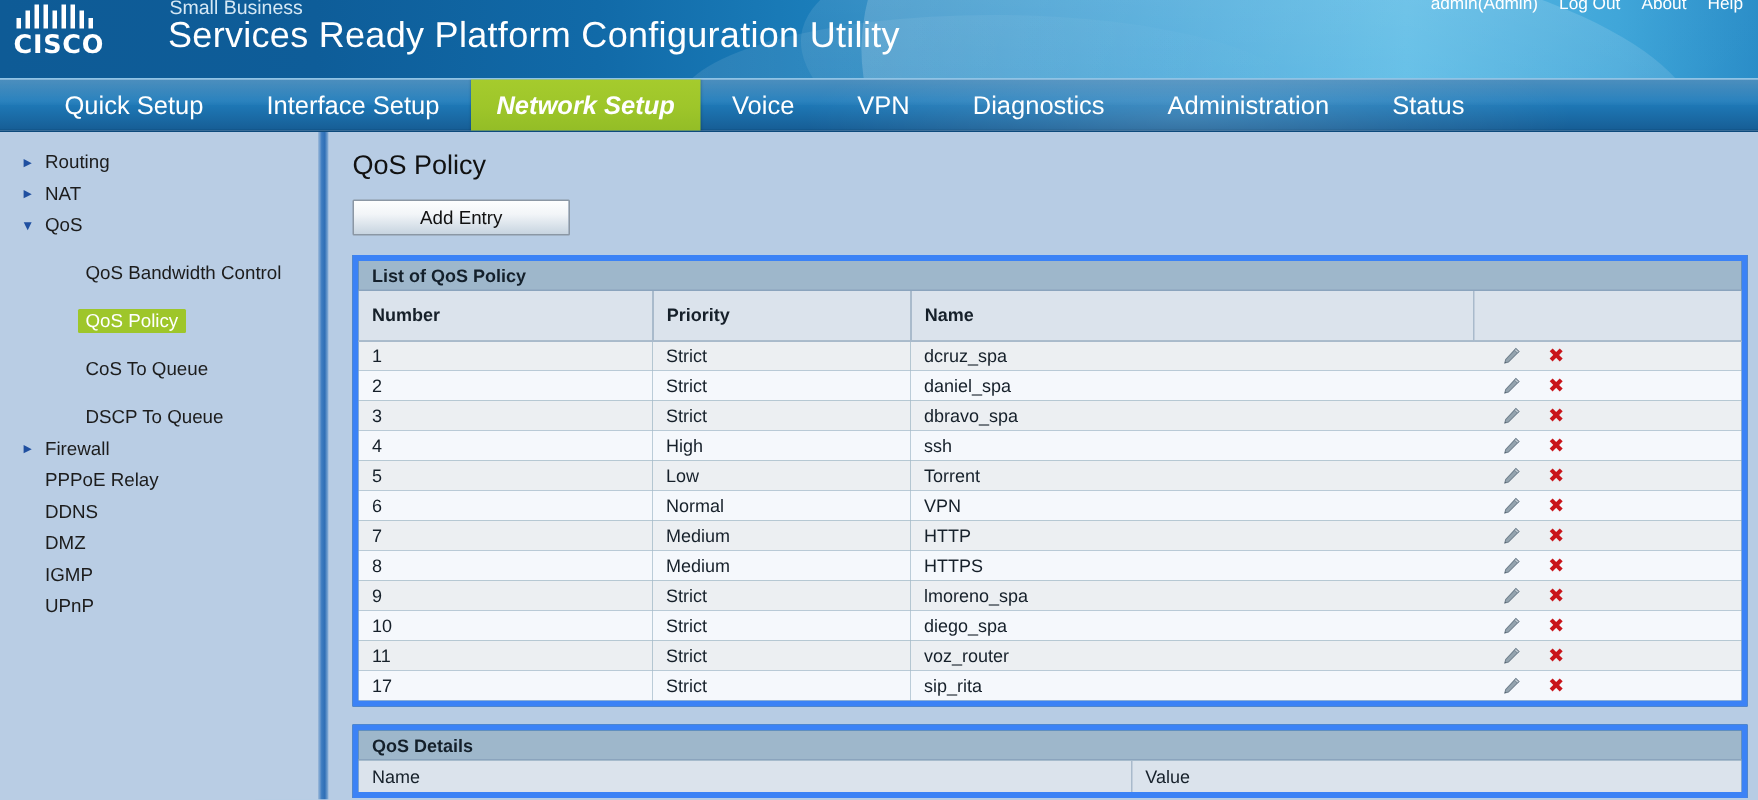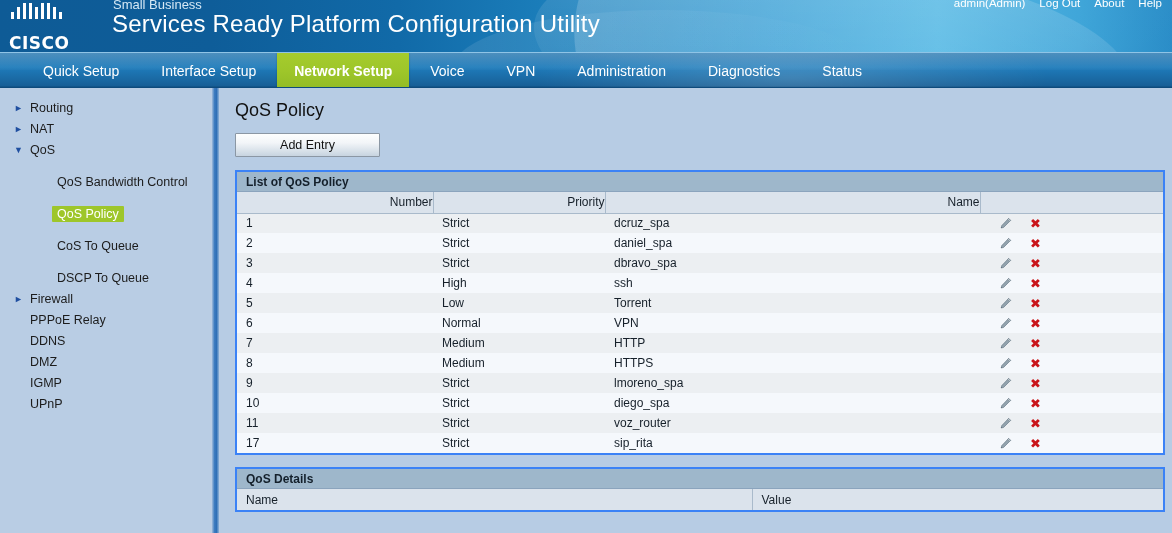--- a/index.html
+++ b/index.html
@@ -67,21 +67,21 @@
   .logo-bars i { display: block; width: 3px; background: #ffffff; }
   .logo-bars i.b1 { height: 7px; }
   .logo-bars i.b2 { height: 12px; }
   .logo-bars i.b3 { height: 16px; }
   .logo-word {
     font-family: "DejaVu Sans", sans-serif;
     color: #ffffff;
     font-size: 17px;
     font-weight: bold;
     letter-spacing: 0.5px;
-    margin-top: 14px;
+    margin-top: 1px;
     padding-left: 1px;
   }
 
   .brand-small {
     position: absolute;
     left: 113px; top: -3px;
     color: #d5e8f5;
     font-size: 13px;
   }
   .brand-main {
@@ -134,33 +134,34 @@
   .tabs {
     position: relative;
     display: flex;
     align-items: center;
     height: 36px;
     padding-left: 22px;
     gap: 0;
   }
   .tab {
     color: #ffffff;
-    font-size: 14px;
+    font-size: 17px;
     padding: 5px 21px;
     white-space: nowrap;
     cursor: pointer;
     line-height: 16px;
   }
   .tab.active {
     background: linear-gradient(to bottom, #a9ce2e 0%, #9ec62a 50%, #8cb724 100%);
     color: #ffffff;
     font-weight: bold;
     border-radius: 5px;
     box-shadow: 0 1px 2px rgba(0,0,0,0.28);
     padding: 19px 17px;
+    font-style: italic;
   }
 
   
   .page {
     position: relative;
     display: flex;
     width: 1172px;
     height: 445px;
     background: #b7cce4;
   }
@@ -229,44 +230,44 @@
     color: #111111;
     padding: 4px 10px;
     background: linear-gradient(to bottom, #fdfefe 0%, #f2f5f8 40%, #d9e2ea 75%, #c7d4e0 100%);
     border: 1px solid #8b97a4;
     border-radius: 1px;
     cursor: pointer;
   }
 
   .panel {
     margin-top: 13px;
-    border: 2px solid #3b82f6;
+    border: 4px solid #3b82f6;
     background: #0c4a6e;
   }
   .panel-header {
     height: 20px;
     background: #9eb7cb;
     border-bottom: 1px solid #8ba4bd;
     font-size: 12px;
     font-weight: bold;
     color: #14202b;
     padding: 3px 0 0 9px;
   }
   table.grid {
     width: 100%;
     border-collapse: collapse;
     font-size: 12px;
     color: #16202a;
   }
   table.grid th {
     background: #dbe3ec;
-    text-align: right;
-    font-weight: normal;
+    text-align: left;
+    font-weight: bold;
     font-size: 12px;
-    height: 21px;
+    height: 33px;
     padding: 2px 0 2px 9px;
     border-right: 1px solid #a9bacb;
     border-bottom: 1px solid #a9bacb;
     color: #16202a;
   }
   table.grid th.last { border-right: none; }
   table.grid td {
     height: 20px;
     padding: 1px 0 1px 9px;
     border: none;
@@ -346,22 +347,22 @@
 
 <div class="navbar">
   <div class="navbar-gloss"></div>
   <div class="navbar-sheen"></div>
   <div class="tabs">
     <div class="tab">Quick Setup</div>
     <div class="tab">Interface Setup</div>
     <div class="tab active">Network Setup</div>
     <div class="tab">Voice</div>
     <div class="tab">VPN</div>
+    <div class="tab">Diagnostics</div>
     <div class="tab">Administration</div>
-    <div class="tab">Diagnostics</div>
     <div class="tab">Status</div>
   </div>
 </div>
 
 <div class="page">
 
   <div class="sidebar">
     <div class="nav-item">
       <span class="nav-arrow">►</span>
       <span class="nav-label">Routing</span>

